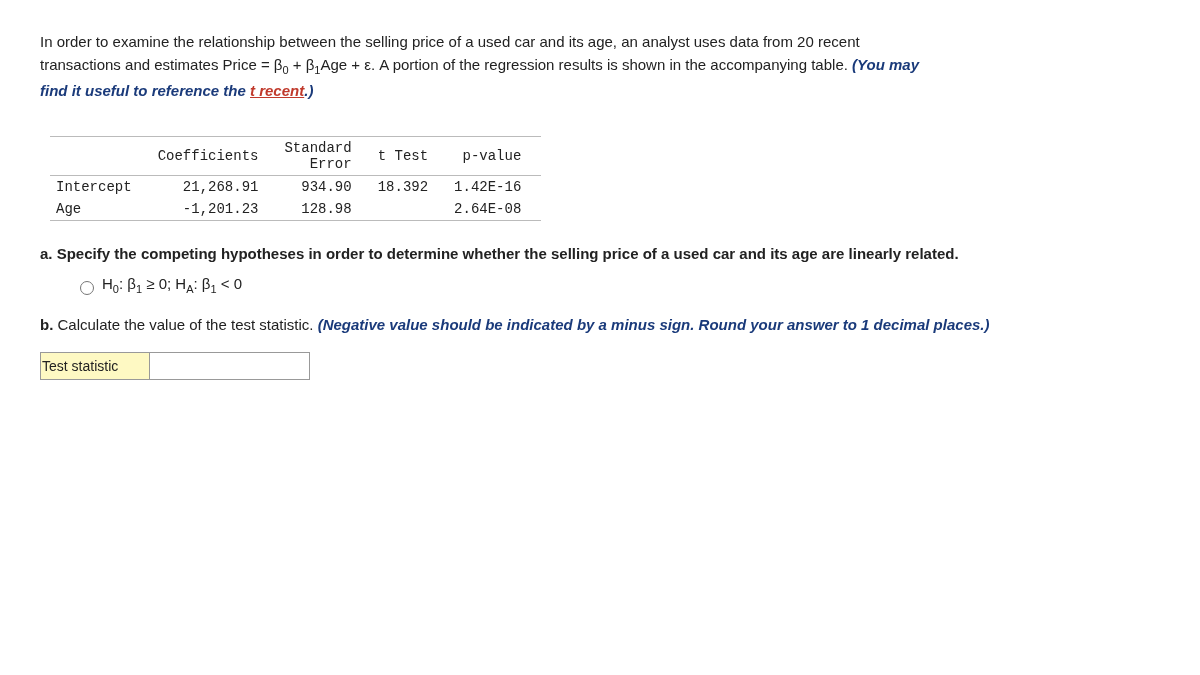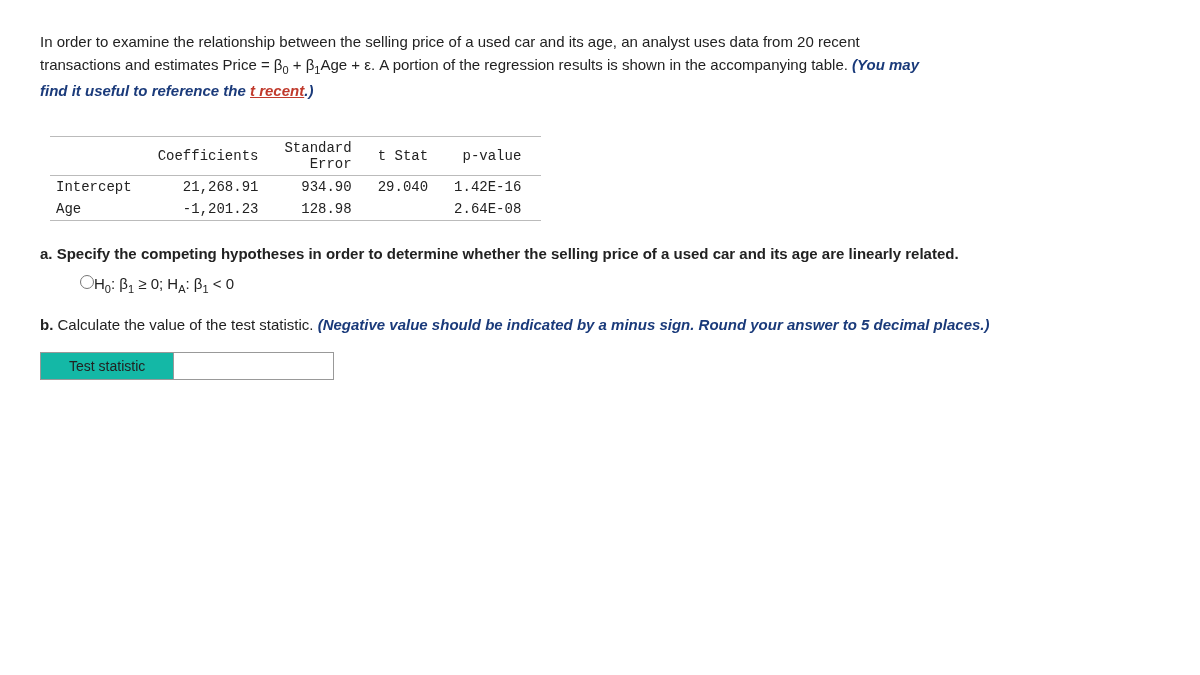--- a/index.html
+++ b/index.html
@@ -54,21 +54,22 @@
       max-width: 1100px;
     }
     .radio-group {
       margin: 10px 0 10px 40px;
       display: flex;
       flex-direction: column;
       gap: 10px;
     }
     .radio-option {
       display: flex;
-      align-items: flex-start;
+      align-items: flex-end;
+      gap: 8px;
       font-family: Arial, sans-serif;
       font-size: 15px;
     }
     .radio-option input[type="radio"] {
       width: 14px;
       height: 14px;
       margin: 0;
     }
     .hypothesis {
       font-family: Arial, sans-serif;
@@ -84,23 +85,23 @@
       line-height: 1.55;
     }
     .test-statistic-row {
       display: flex;
       align-items: center;
       gap: 0;
       margin-top: 4px;
     }
     .test-statistic-label {
       border: 1px solid #999;
-      padding: 5px 28px;
+      padding: 5px 1px;
       font-size: 14px;
-      background: #14b8a6;
+      background: #fef9c3;
       white-space: nowrap;
       min-width: 110px;
     }
     .test-statistic-input {
       border: 1px solid #999;
       border-left: none;
       padding: 5px 8px;
       font-size: 14px;
       width: 160px;
       outline: none;
@@ -116,30 +117,30 @@
   <span>In order to examine the relationship between the selling price of a used car and its age, an analyst uses data from 20 recent</span><br>
   <span>transactions and estimates Price = β<sub>0</sub> + β<sub>1</sub>Age + ε. A portion of the regression results is shown in the accompanying table. <span class="bold-italic-blue">(You may<br>find it useful to reference the <a href="#">t recent</a>.)</span></span>
 </p>
 
 <table class="regression-table">
   <thead>
     <tr>
       <th></th>
       <th>Coefficients</th>
       <th>Standard<br>Error</th>
-      <th>t Stat</th>
+      <th>t Test</th>
       <th>p-value</th>
     </tr>
   </thead>
   <tbody>
     <tr>
       <td>Intercept</td>
       <td>21,268.91</td>
       <td>934.90</td>
-      <td>29.040</td>
+      <td>18.392</td>
       <td>1.42E-16</td>
     </tr>
     <tr>
       <td>Age</td>
       <td>-1,201.23</td>
       <td>128.98</td>
       <td></td>
       <td>2.64E-08</td>
     </tr>
   </tbody>
@@ -156,19 +157,19 @@
     <input type="radio" name="hypothesis" value="opt1" style="">
     <span class="hypothesis">H<sub>0</sub>: β<sub>1</sub> ≥ 0; H<sub>A</sub>: β<sub>1</sub> &lt; 0</span>
   </label>
 
 
 </div>
 
 <p class="section-b">
   <span class="bold">b.</span>
   <span> Calculate the value of the test statistic. </span>
-  <span class="bold-italic-blue">(Negative value should be indicated by a minus sign. Round your answer to 5 decimal places.)</span>
+  <span class="bold-italic-blue">(Negative value should be indicated by a minus sign. Round your answer to 1 decimal places.)</span>
 </p>
 
 <div class="test-statistic-row">
   <div class="test-statistic-label">Test statistic</div>
   <input class="test-statistic-input" type="text" value="" placeholder="" style="">
 </div>
 
 </body></html>

